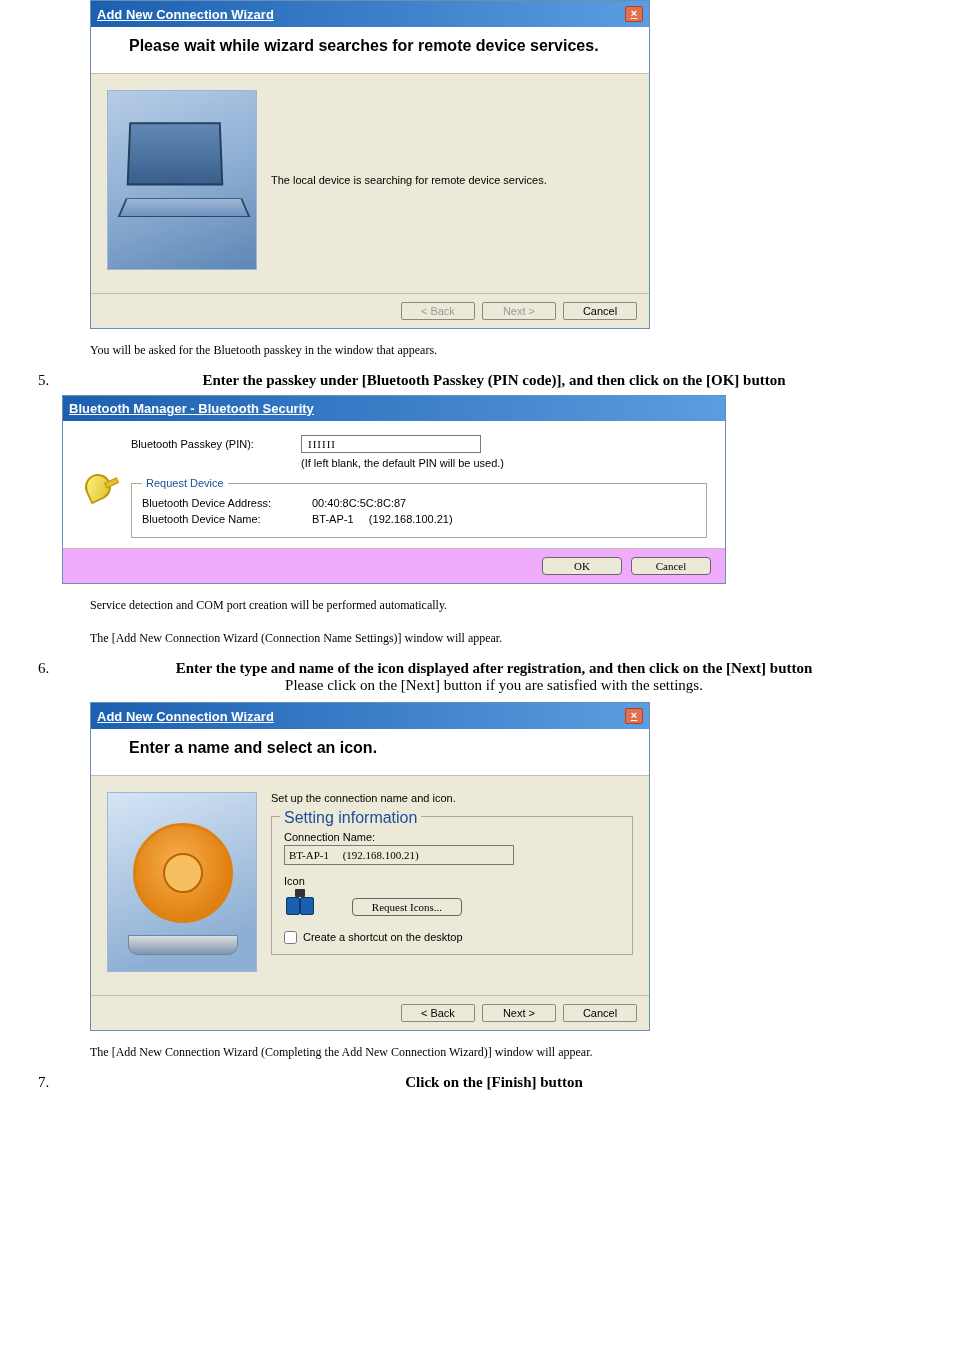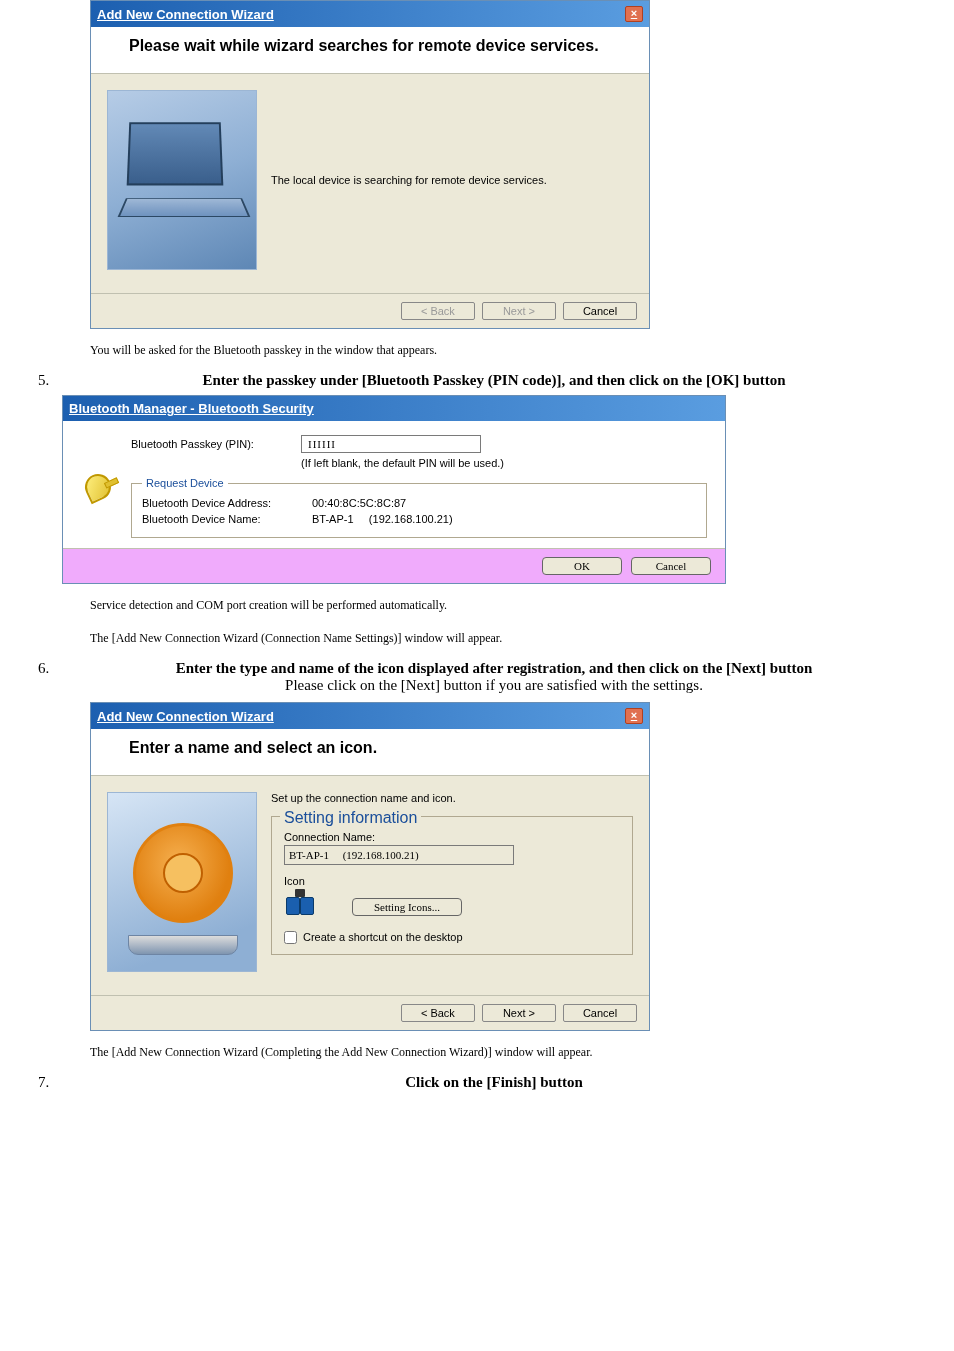--- a/index.html
+++ b/index.html
@@ -394,21 +394,21 @@
           <span class="legend">Setting information</span>
           <div class="conn-name">Connection Name:</div>
           <input class="conn-input" type="text" value="BT-AP-1     (192.168.100.21)" style="">
           <div style="margin-top:10px;">Icon</div>
           <div class="icon-row">
             <span class="dual-icon">
               <span class="top"></span>
                 <span class="d1"></span>
                 <span class="d2"></span>
             </span>
-            <button class="w-btn" style="min-width:110px;">Setting Icons...</button>
+            <button class="w-btn" style="min-width:110px;">Request Icons...</button>
           </div>
           <label class="chk-row">
             <input type="checkbox" style="">
             <span>Create a shortcut on the desktop</span>
           </label>
         </div>
       </div>
     </div>
     <div class="dialog-footer">
       <button class="btn">&lt; Back</button>

